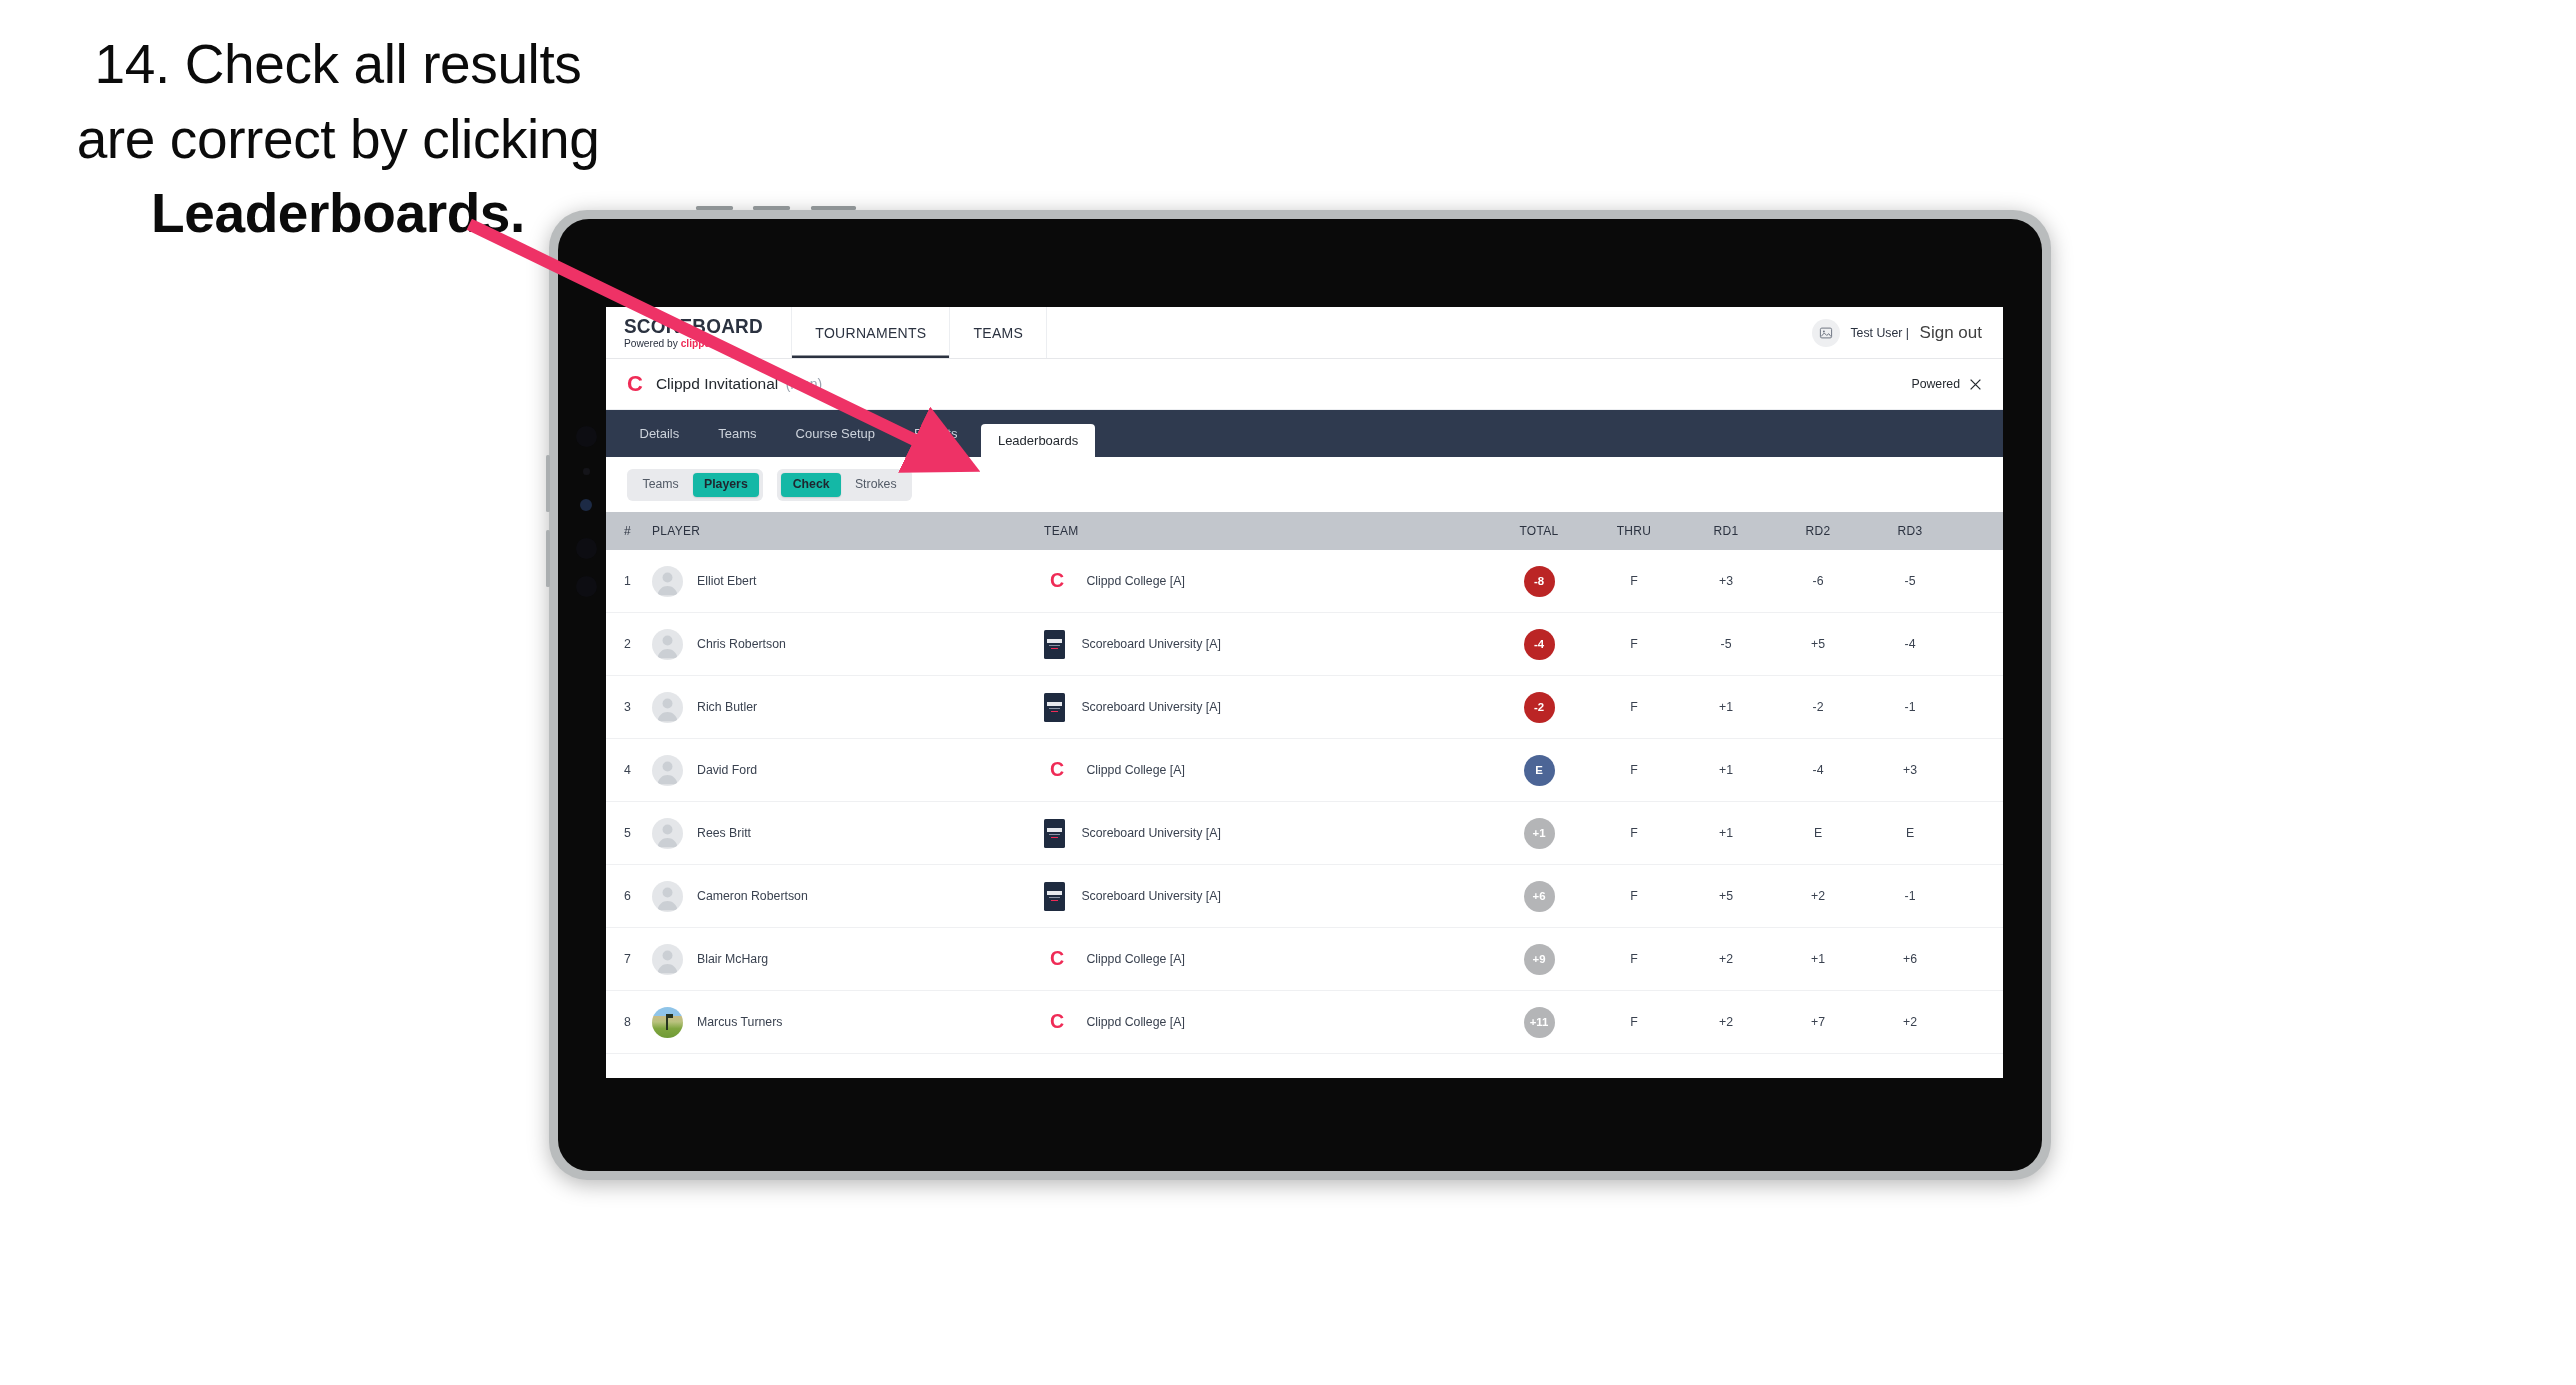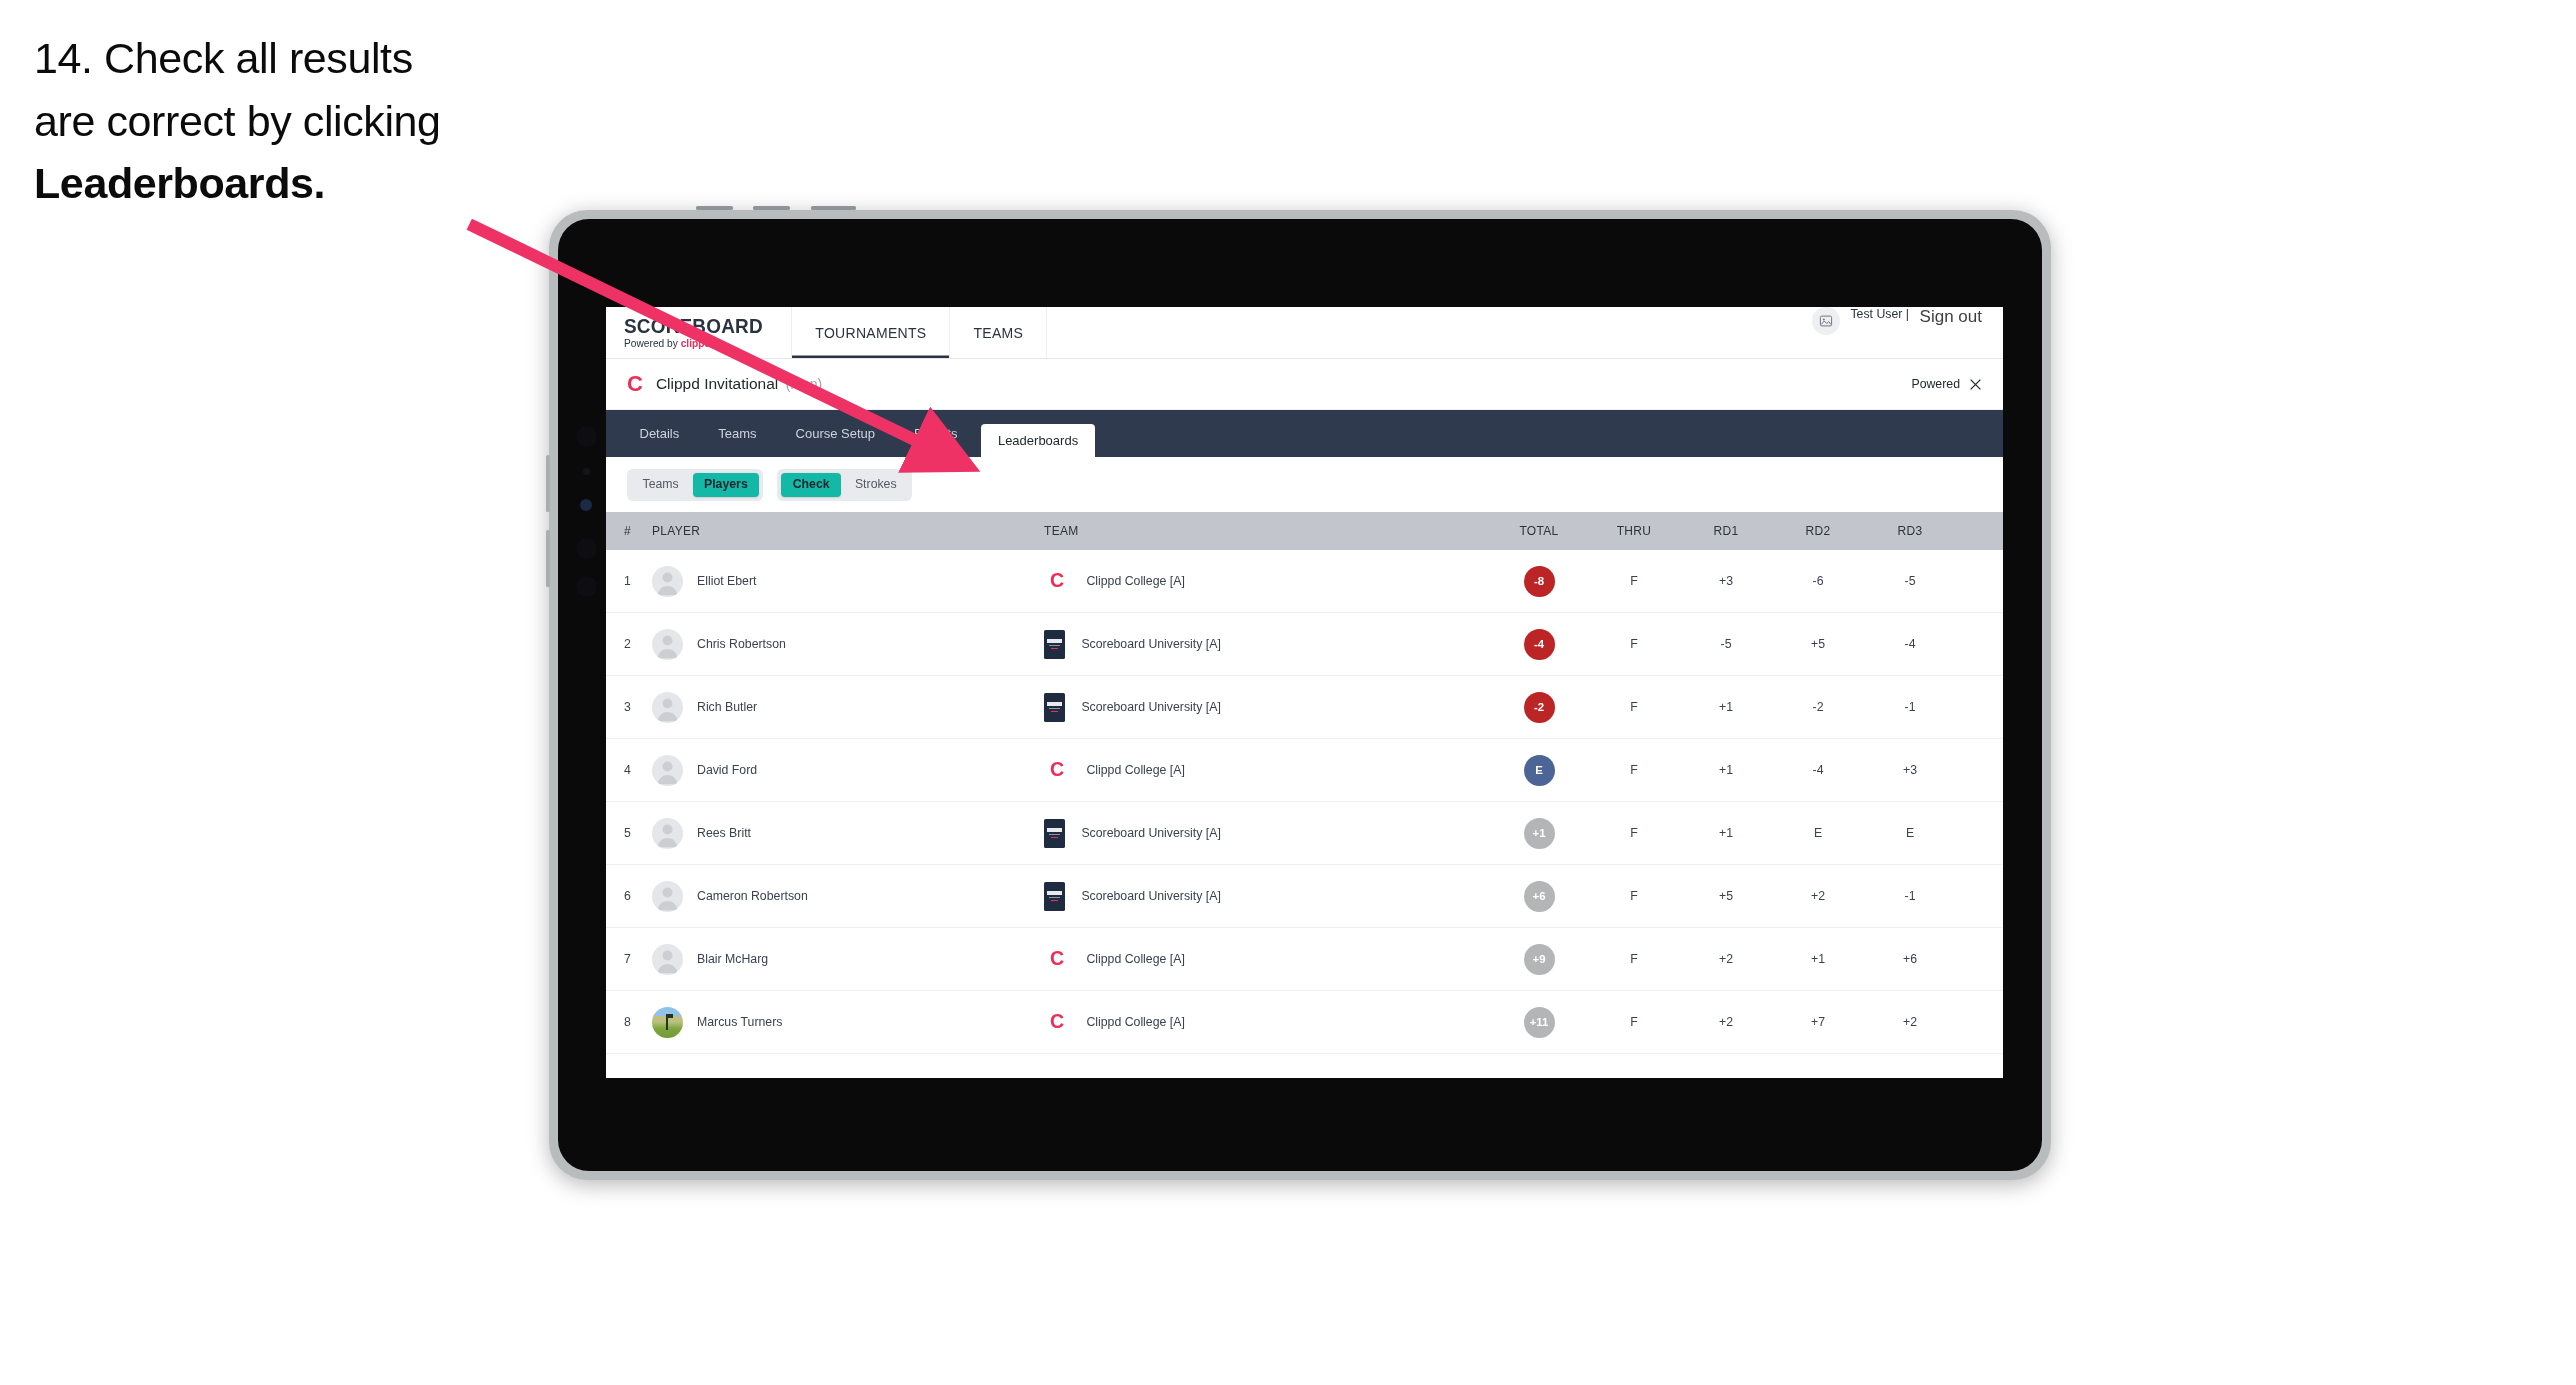--- a/index.html
+++ b/index.html
@@ -6,25 +6,26 @@
   html, body {
     width: 2576px; height: 1386px;
     background: #ffffff;
     font-family: "Liberation Sans", sans-serif;
     overflow: hidden;
   }
   #stage { position: relative; width: 2576px; height: 1386px; background: #fff; }
 
   
   #caption {
-    position: absolute; left: 34px; top: 37px;
+    position: absolute; left: 19px; top: 37px;
     width: 638px;
-    font-size: 43px; line-height: 1.0;
+    font-size: 55px; line-height: 1.0;
     color: #0b0b0b;
     letter-spacing: -0.4px;
+    text-align: center;
   }
   #caption .ln { display: block; margin-bottom: 19.6px; white-space: pre; }
   #caption .bold { font-weight: bold; }
 
   
   #arrow { position: absolute; left: 0; top: 0; width: 2576px; height: 1386px; pointer-events: none; }
 
   
   #tablet {
     position: absolute; left: 549px; top: 210px;
@@ -72,21 +73,21 @@
   }
   #brand-sub { font-size: 10.2px; color: #2b3240; margin-top: 3.3px; line-height: 1; }
   #brand-sub .clippd { color: #ef2b56; font-weight: bold; }
   .navtab {
     display: flex; align-items: center; padding: 0 23px;
     font-size: 14px; color: #2b3240; letter-spacing: 0.3px;
     border-left: 0.8px solid #eceef1; height: 100%;
   }
   .navtab.active { box-shadow: inset 0 -2.5px 0 #2b3240; }
   #nav-spacer { flex: 1; border-left: 0.8px solid #eceef1; }
-  #userbox { display: flex; align-items: flex-start; gap: 10.6px; padding: 0 21px 0 8.2px; }
+  #userbox { display: flex; align-items: center; gap: 10.6px; padding: 0 21px 0 8.2px; }
   #avatar-top {
     width: 28px; height: 28px; border-radius: 50%;
     background: #eeeff1; display: flex; align-items: center; justify-content: center;
   }
   #username { font-size: 12.3px; color: #2b3240; }
   #signout { font-size: 17px; color: #404040; }
 
   
   #titlebar {
     display: flex; align-items: center;

